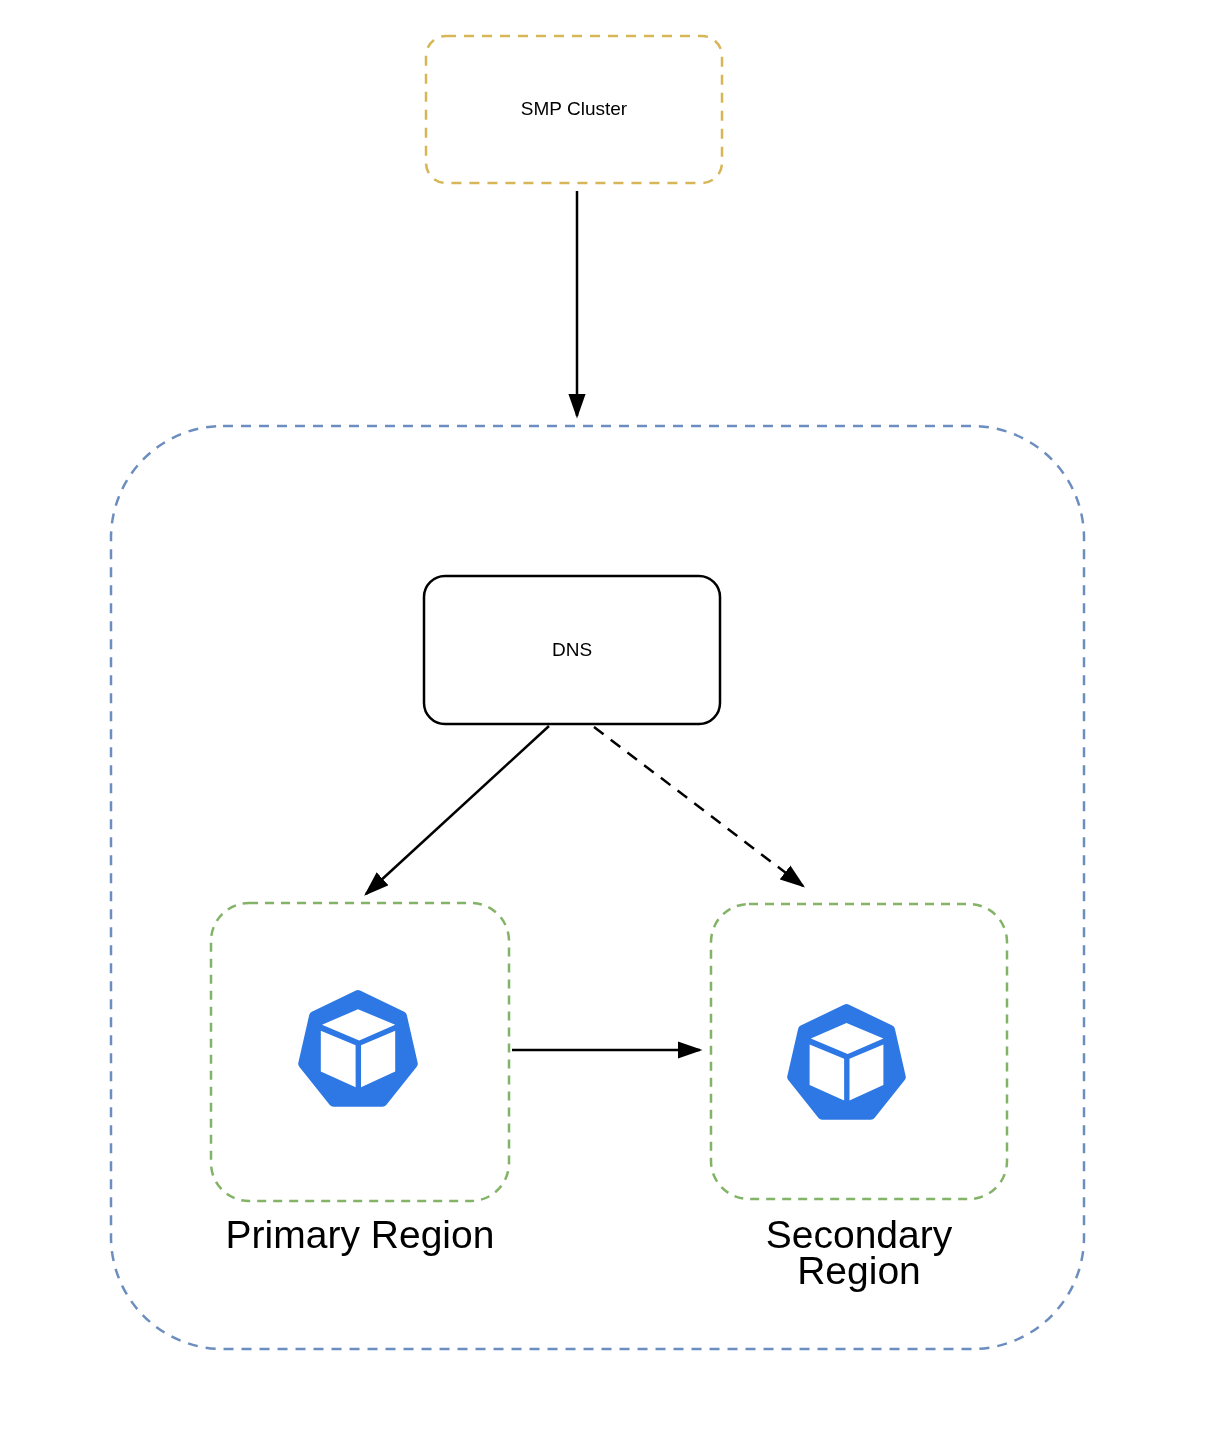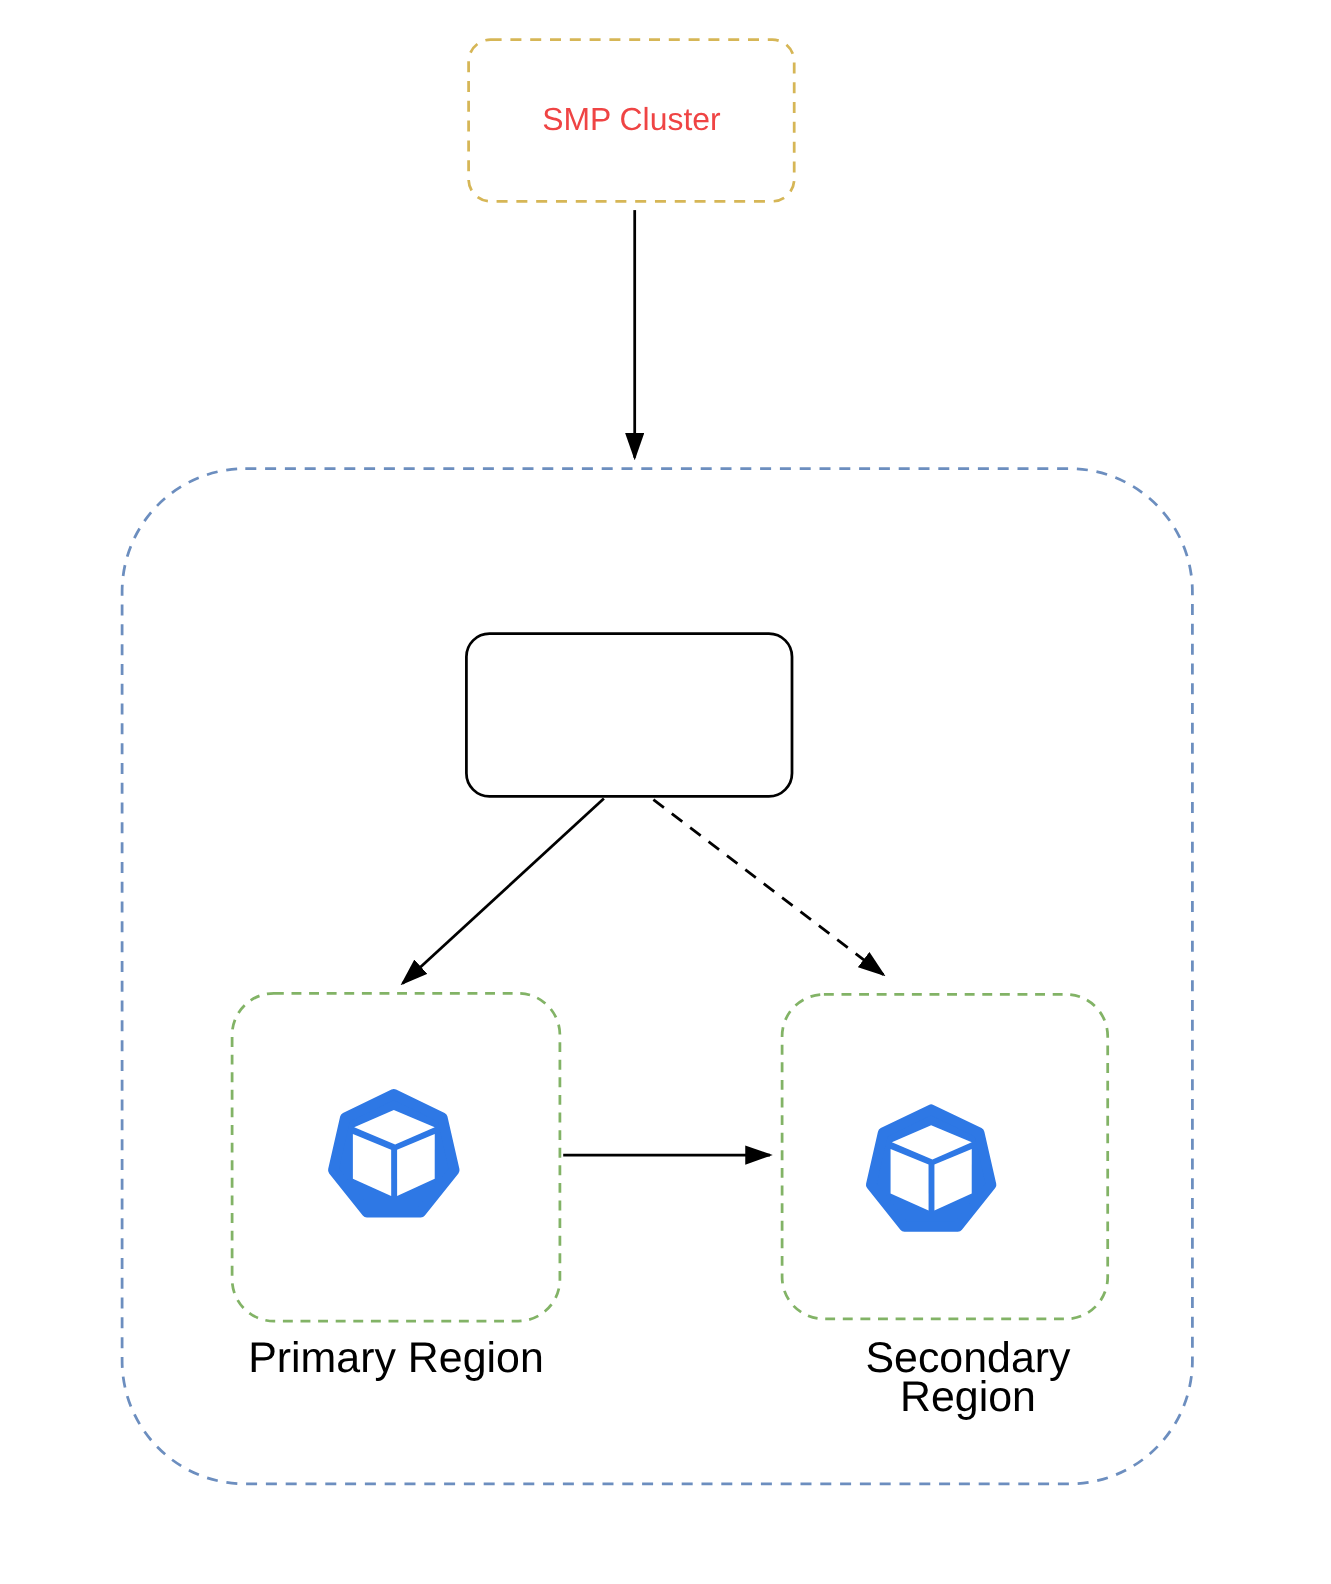--- a/index.html
+++ b/index.html
@@ -15,22 +15,22 @@
     position: absolute;
     left: 0; top: 0;
     width: 1210px; height: 1440px;
   }
   .node-label {
     position: absolute;
     display: flex;
     align-items: center;
     justify-content: center;
     text-align: center;
-    color: #ef4444;
-    font-size: 29px;
+    color: #000000;
+    font-size: 19px;
     line-height: 1.2;
   }
   .region-label {
     position: absolute;
     text-align: center;
     color: #000000;
     font-size: 39px;
     line-height: 36px;
   }
 </style>
@@ -74,18 +74,19 @@
     <g transform="translate(787,1004) scale(1.19)">
       <polygon points="50,4 86.75,21.7 95.82,61.46 70.39,93.35 29.61,93.35 4.18,61.46 13.25,21.7" stroke-width="8" stroke-linejoin="round" style="fill: rgb(46, 120, 229); stroke: rgb(46, 120, 229);"></polygon>
       <polygon points="50,16 81,29 51,42 20,29" style="fill: rgb(255, 255, 255);"></polygon>
       <polygon points="19,34 48,46 48,81 19,68" style="fill: rgb(255, 255, 255);"></polygon>
       <polygon points="81,34 52.5,46 52.5,81 81,68" style="fill: rgb(255, 255, 255);"></polygon>
     </g>
   </svg>
 
   <div class="node-label" style="left:426px; top:36px; width:296px; height:147px;">SMP Cluster</div>
 
+  <div class="node-label" style="left:424px; top:576px; width:296px; height:148px;">DNS</div>
 
   <div class="region-label" style="left:210px; top:1217px; width:300px;">Primary Region</div>
 
-  <div class="region-label" style="left:720px; top:1217px; width:320px;">Secondary Region</div>
+  <div class="region-label" style="left:699px; top:1217px; width:320px;">Secondary Region</div>
 
 </div>
 
 </body></html>

